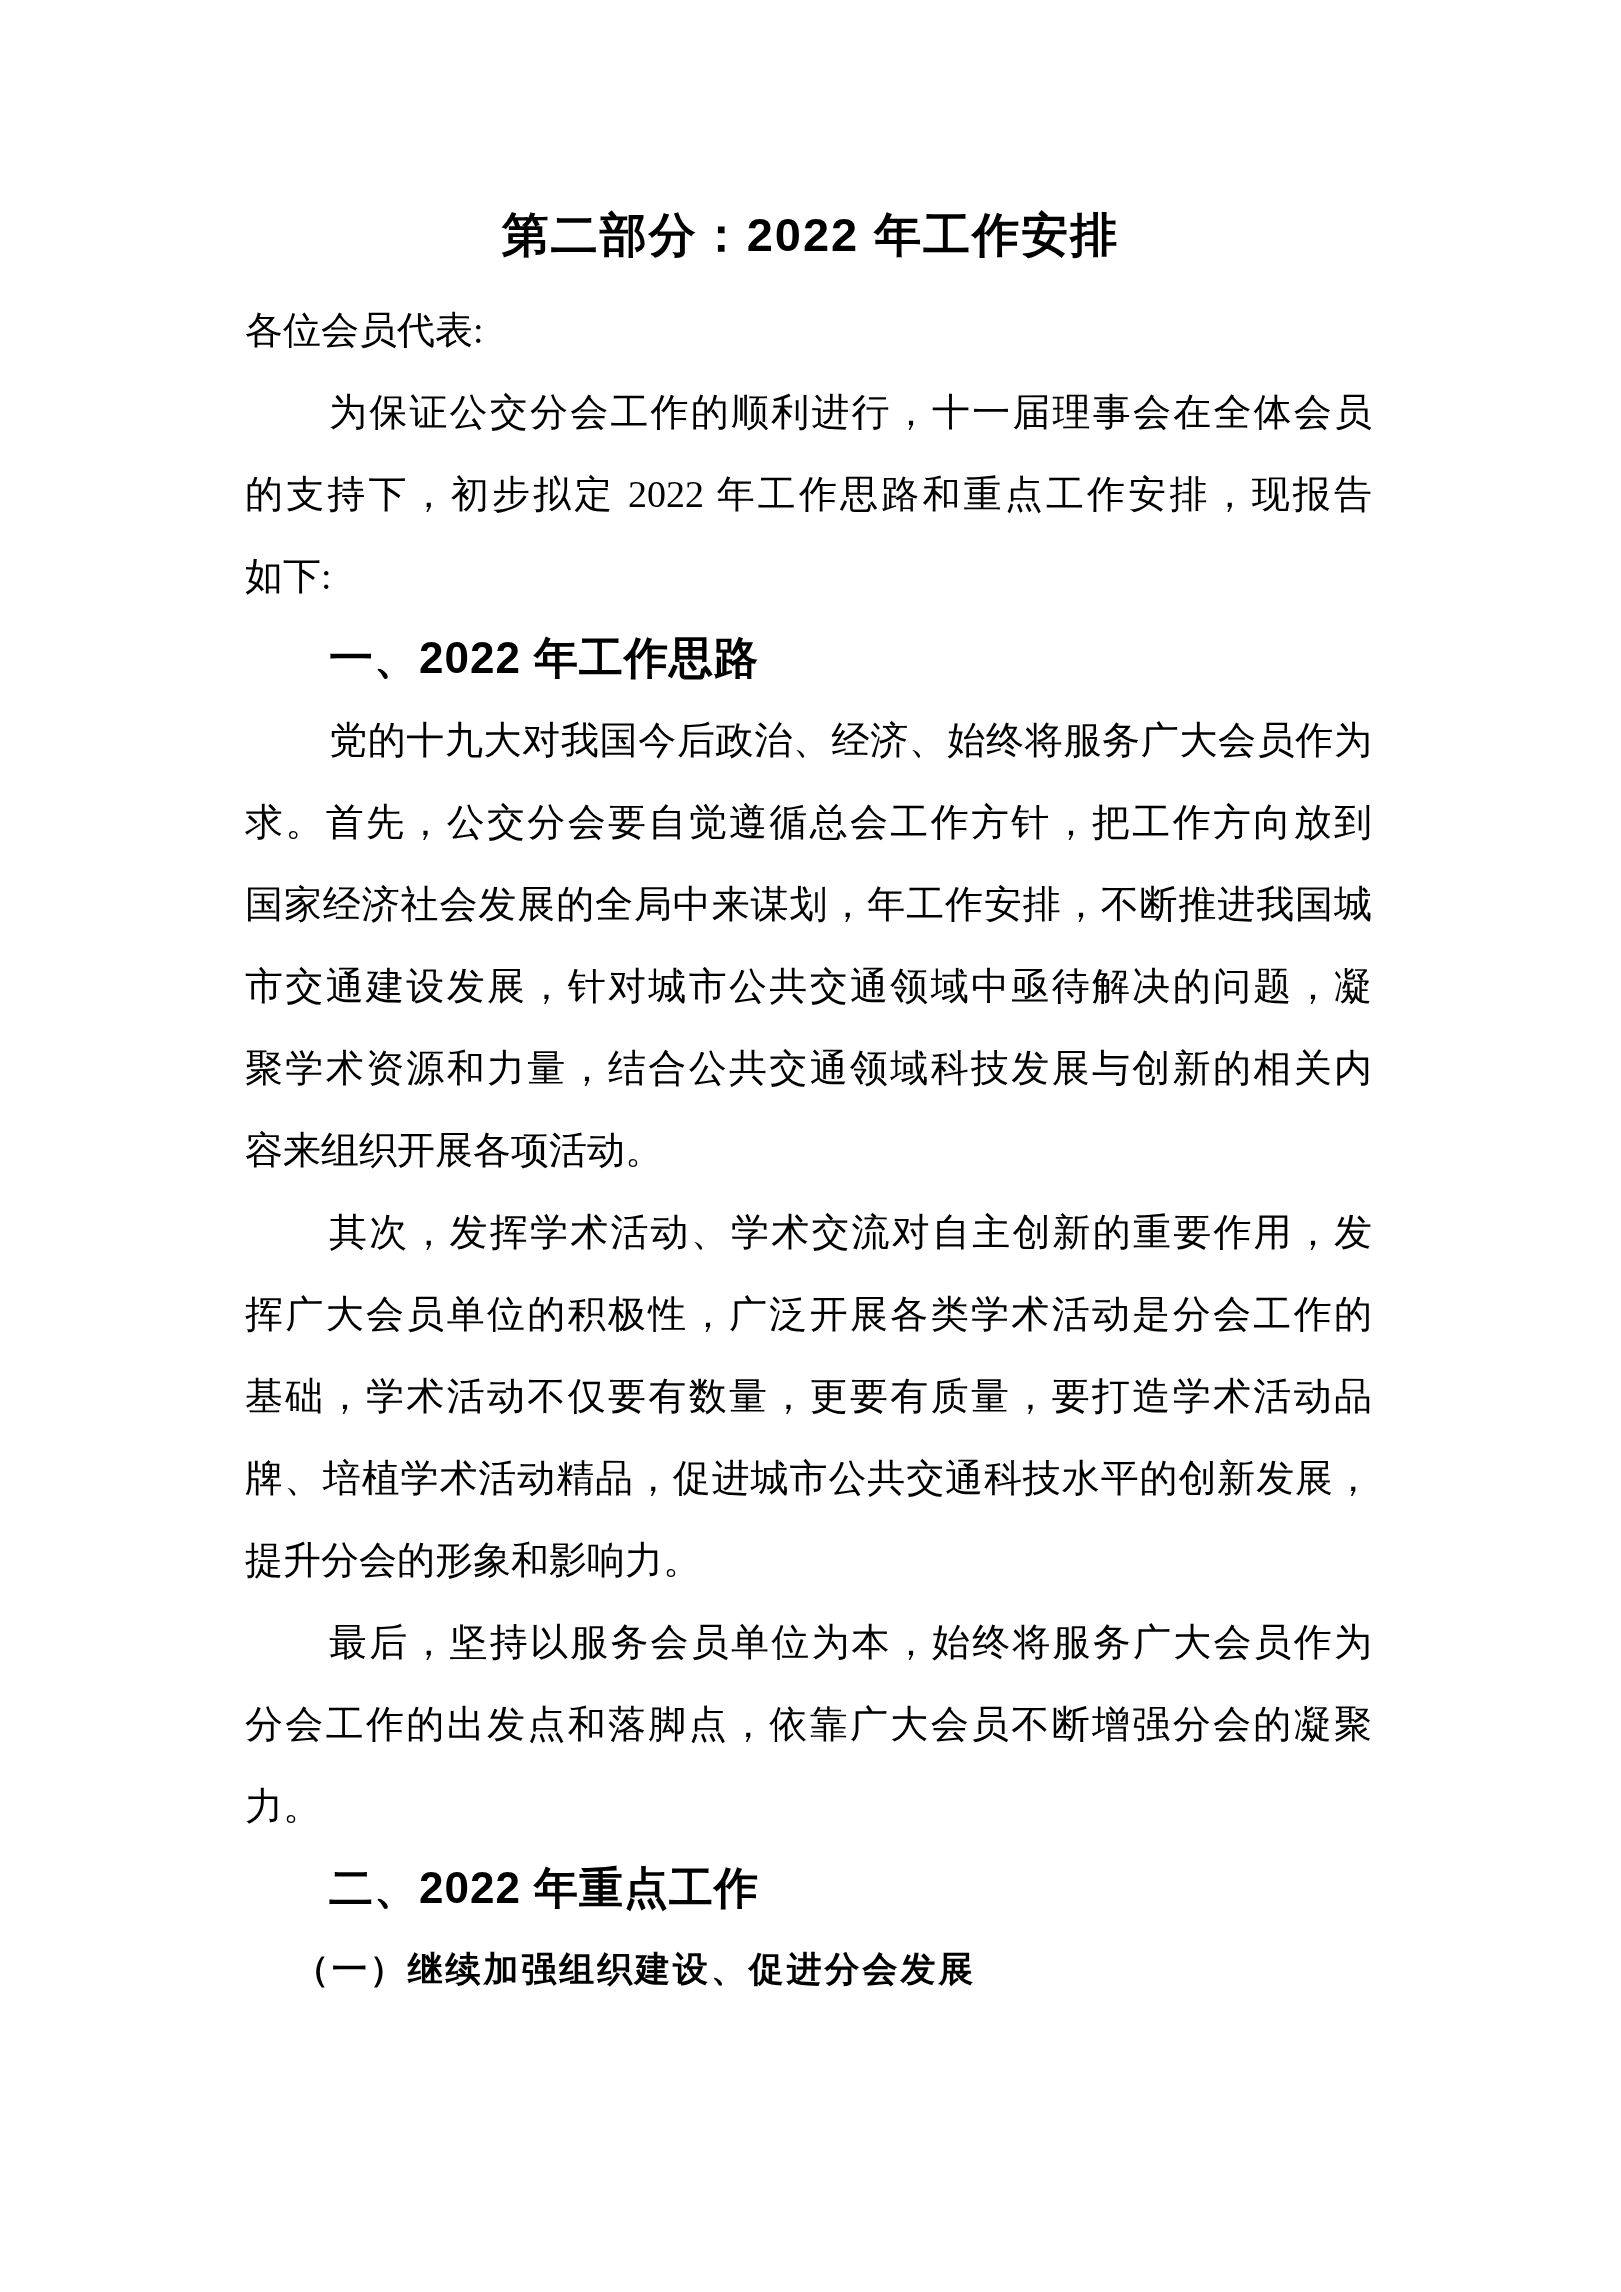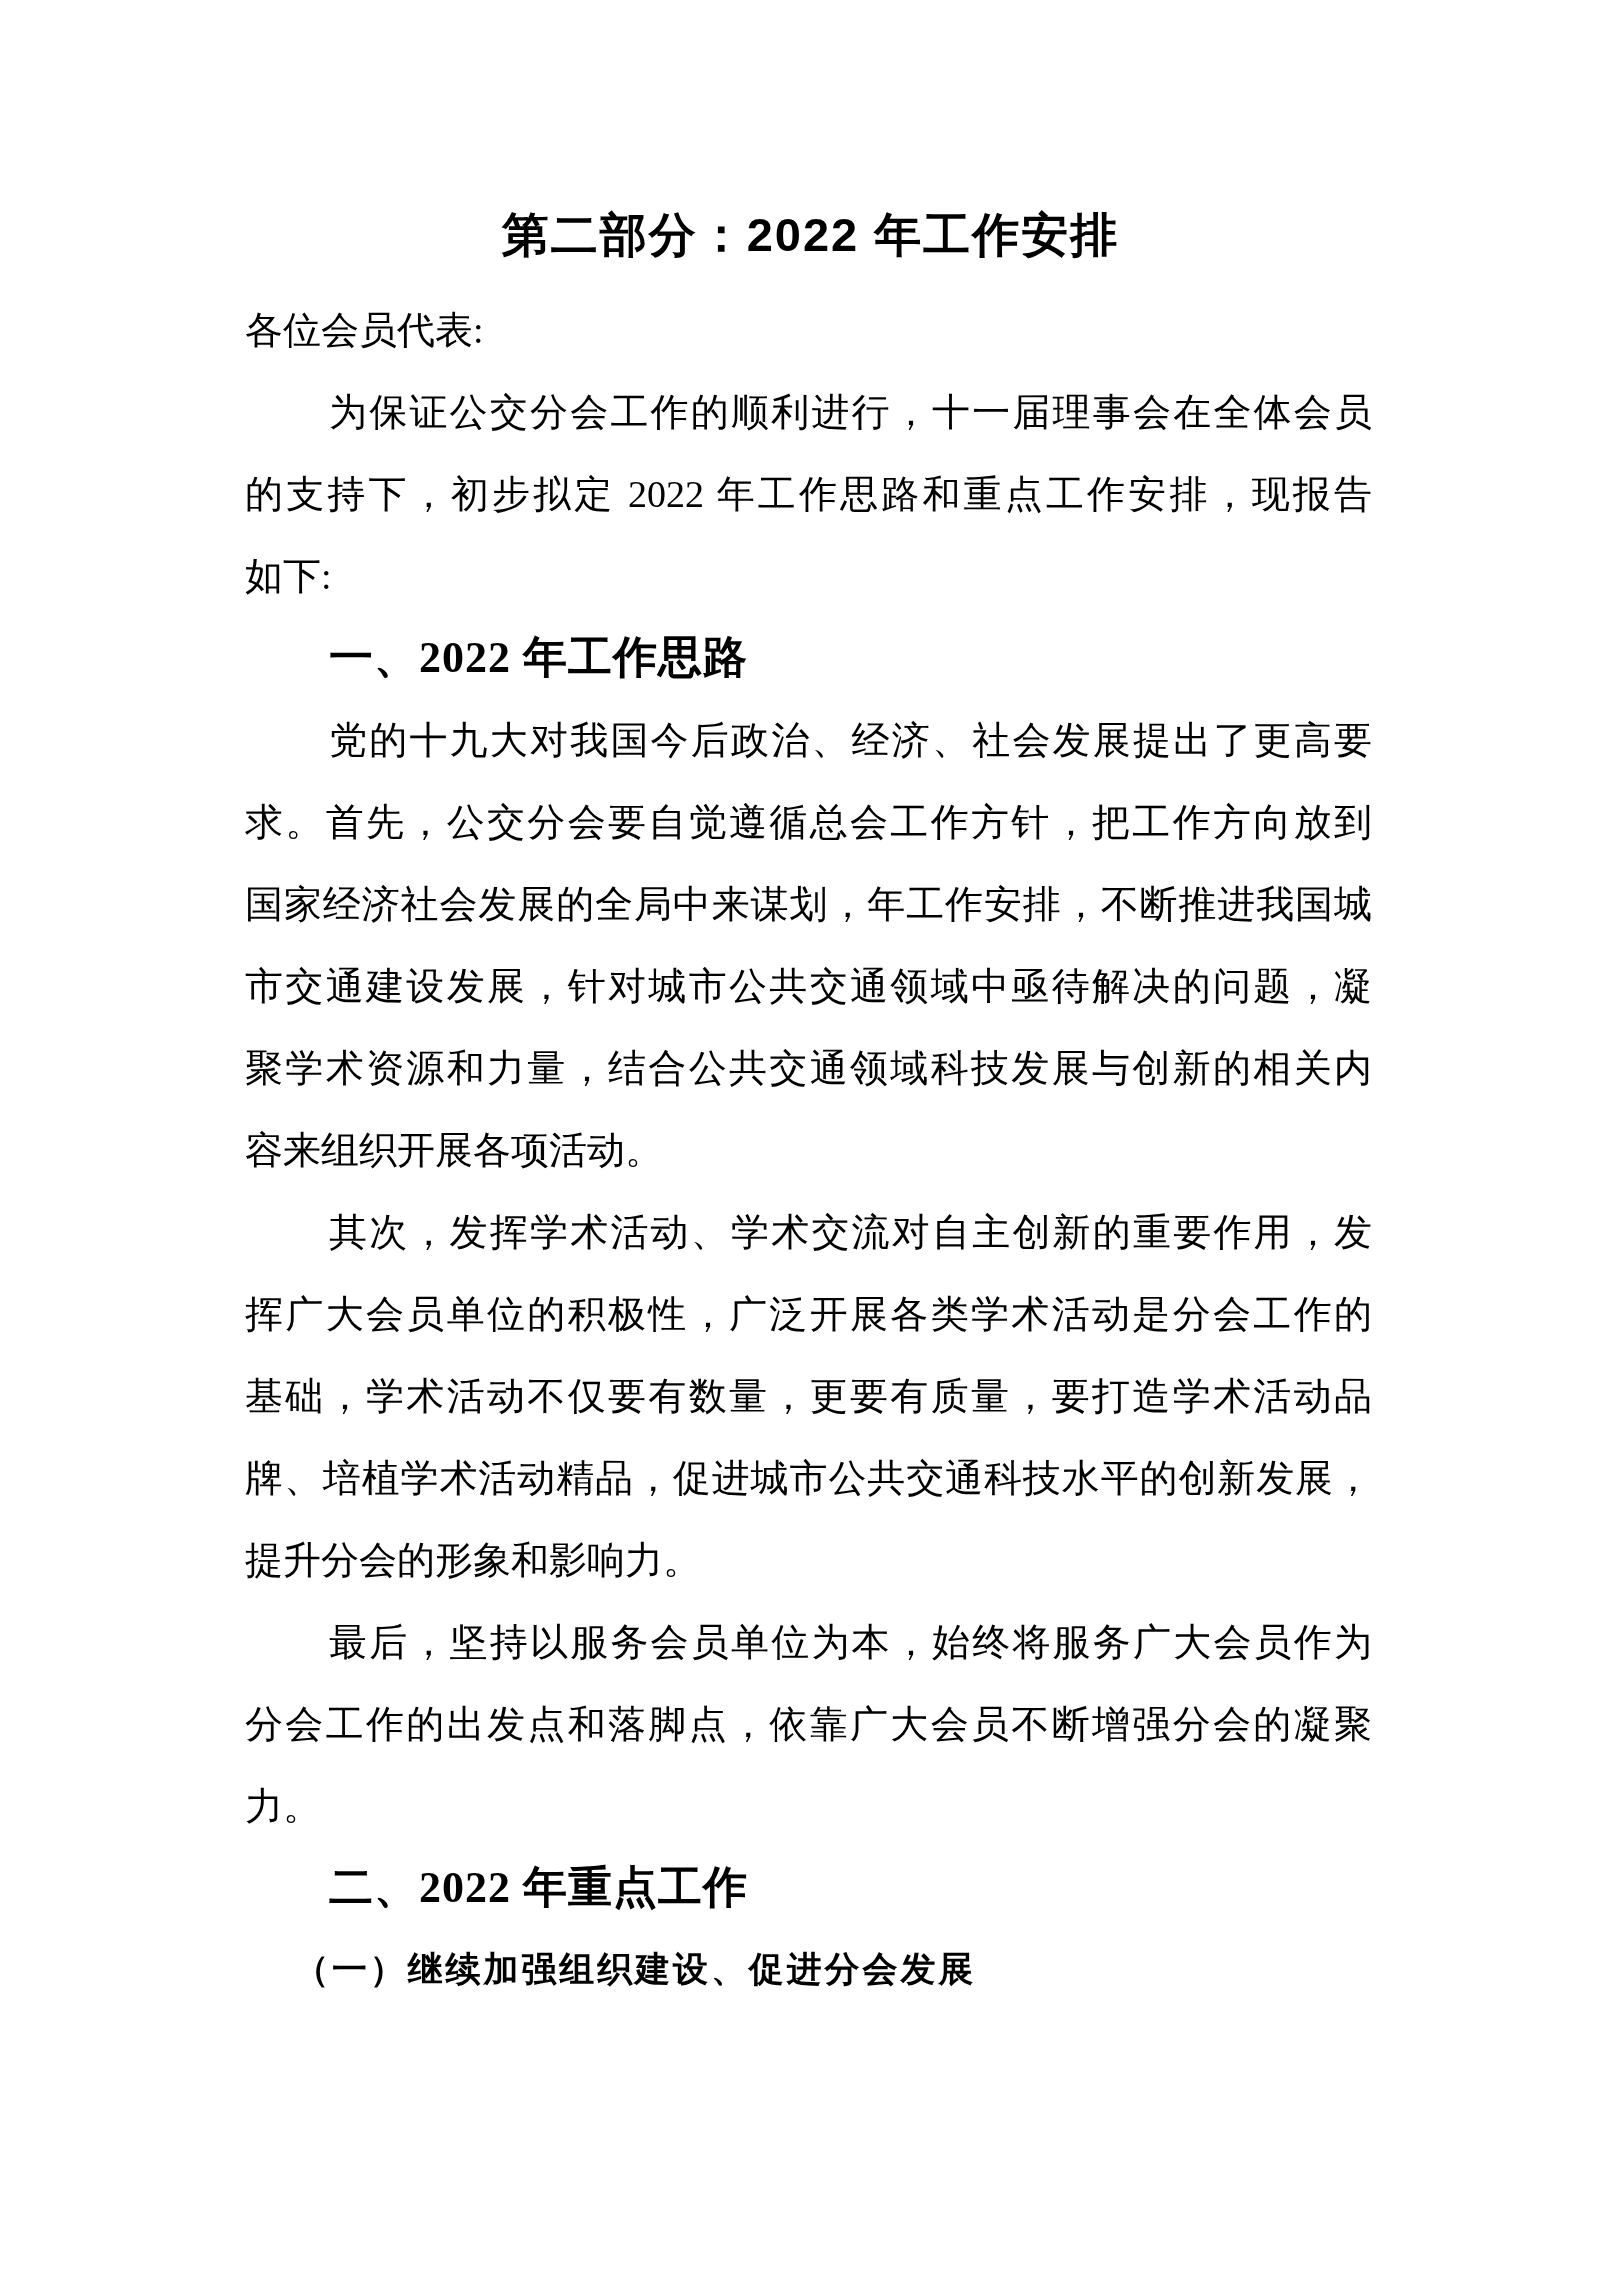--- a/index.html
+++ b/index.html
@@ -42,21 +42,21 @@
   }
   .line.fill {
     white-space: normal;
     text-align: justify;
     text-align-last: justify;
     text-justify: inter-character;
   }
   .indent-2 { padding-left: 84px; }
   .indent-1 { padding-left: 49px; }
   .heading-hei {
-    font-family: Liberation Serif, serif;
+    font-family: Liberation Sans, sans-serif;
     font-weight: bold;
     font-size: 44px;
     letter-spacing: 1px;
   }
   .heading-kai {
     font-family: "Liberation Serif", serif;
     font-weight: bold;
     font-size: 35px;
     letter-spacing: 2.9px;
   }
@@ -76,21 +76,21 @@
 
 <div class="page">
   <div class="doc-title">第二部分：2022 年工作安排</div>
 
   <div class="content">
       <div class="line body">各位会员代表:</div>
       <div class="line body fill indent-2">为保证公交分会工作的顺利进行，十一届理事会在全体会员</div>
       <div class="line body fill">的支持下，初步拟定 2022 年工作思路和重点工作安排，现报告</div>
       <div class="line body">如下:</div>
       <div class="line heading-hei indent-2">一、2022 年工作思路</div>
-      <div class="line body fill indent-2">党的十九大对我国今后政治、经济、社会发展提出了更高要</div>
+      <div class="line body fill indent-2">党的十九大对我国今后政治、经济、始终将服务广大会员作为</div>
       <div class="line body fill">求。首先，公交分会要自觉遵循总会工作方针，把工作方向放到</div>
       <div class="line body fill">国家经济社会发展的全局中来谋划，年工作安排，不断推进我国城</div>
       <div class="line body fill">市交通建设发展，针对城市公共交通领域中亟待解决的问题，凝</div>
       <div class="line body fill">聚学术资源和力量，结合公共交通领域科技发展与创新的相关内</div>
       <div class="line body">容来组织开展各项活动。</div>
       <div class="line body fill indent-2">其次，发挥学术活动、学术交流对自主创新的重要作用，发</div>
       <div class="line body fill">挥广大会员单位的积极性，广泛开展各类学术活动是分会工作的</div>
       <div class="line body fill">基础，学术活动不仅要有数量，更要有质量，要打造学术活动品</div>
       <div class="line body fill">牌、培植学术活动精品，促进城市公共交通科技水平的创新发展，</div>
       <div class="line body">提升分会的形象和影响力。</div>

